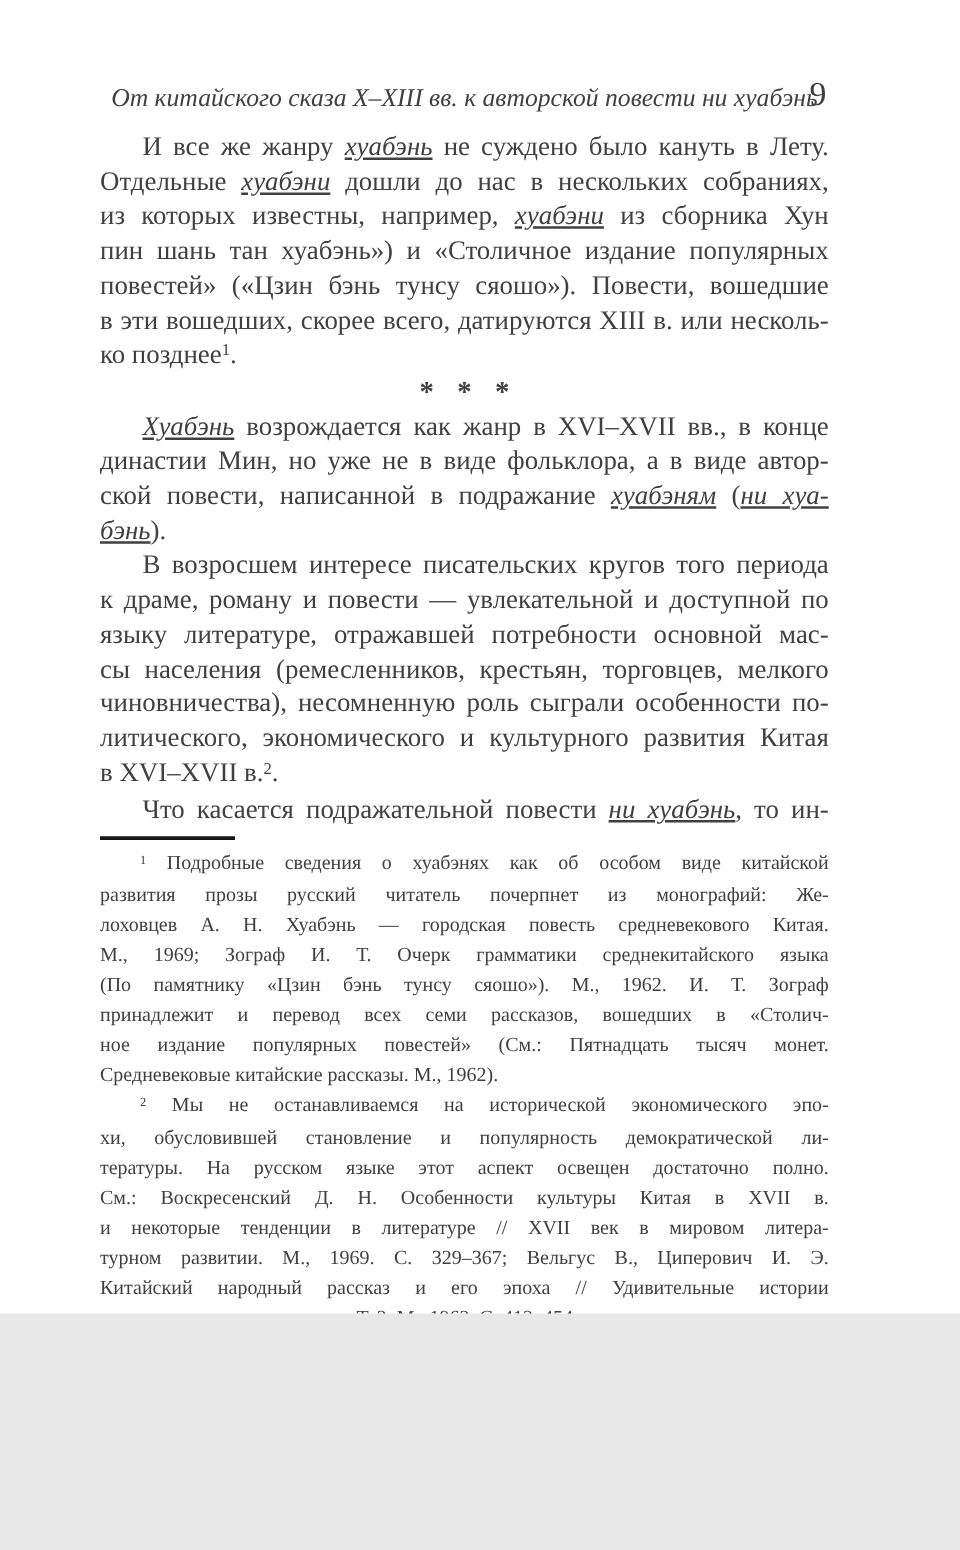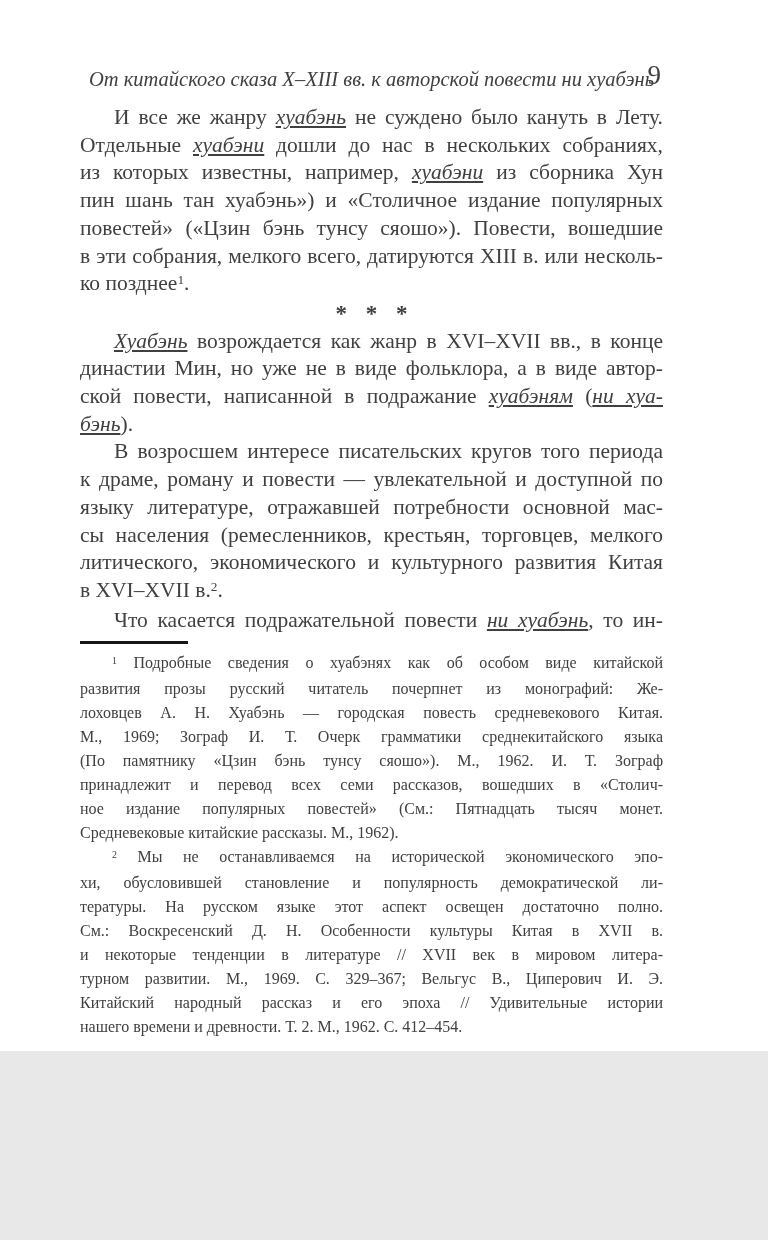--- a/index.html
+++ b/index.html
@@ -72,35 +72,36 @@
     <span class="page-num">9</span>
   </div>
 
   <div class="body-text">
     <div>
         <div class="tline first"><span>И все же жанру </span><span class="it">хуабэнь</span><span> не суждено было кануть в Лету.</span></div>
         <div class="tline"><span>Отдельные </span><span class="it">хуабэни</span><span> дошли до нас в нескольких собраниях,</span></div>
         <div class="tline"><span>из которых известны, например, </span><span class="it">хуабэни</span><span> из сборника Хун</span></div>
         <div class="tline"><span>пин шань тан хуабэнь») и «Столичное издание популярных</span></div>
         <div class="tline"><span>повестей» («Цзин бэнь тунсу сяошо»). Повести, вошедшие</span></div>
-        <div class="tline"><span>в эти собрания, мелкого всего, датируются XIII в. или несколь-</span></div>
+        <div class="tline"><span>в эти вошедших, скорее всего, датируются XIII в. или несколь-</span></div>
         <div class="tline lastline"><span>ко позднее</span><span class="sup">1</span><span>.</span></div>
       </div>
     <div class="divider">* * *</div>
     <div>
         <div class="tline first"><span class="it">Хуабэнь</span><span> возрождается как жанр в XVI–XVII вв., в конце</span></div>
         <div class="tline"><span>династии Мин, но уже не в виде фольклора, а в виде автор-</span></div>
         <div class="tline"><span>ской повести, написанной в подражание </span><span class="it">хуабэням</span><span> (</span><span class="it">ни хуа-</span></div>
         <div class="tline lastline"><span class="it">бэнь</span><span>).</span></div>
       </div>
     <div>
         <div class="tline first"><span>В возросшем интересе писательских кругов того периода</span></div>
         <div class="tline"><span>к драме, роману и повести — увлекательной и доступной по</span></div>
         <div class="tline"><span>языку литературе, отражавшей потребности основной мас-</span></div>
         <div class="tline"><span>сы населения (ремесленников, крестьян, торговцев, мелкого</span></div>
+        <div class="tline"><span>чиновничества), несомненную роль сыграли особенности по-</span></div>
         <div class="tline"><span>литического, экономического и культурного развития Китая</span></div>
         <div class="tline lastline"><span>в XVI–XVII в.</span><span class="sup">2</span><span>.</span></div>
       </div>
     <div>
         <div class="tline first"><span>Что касается подражательной повести </span><span class="it">ни хуабэнь</span><span>, то ин-</span></div>
       </div>
   </div>
 
   <div class="fn-rule"></div>
 

